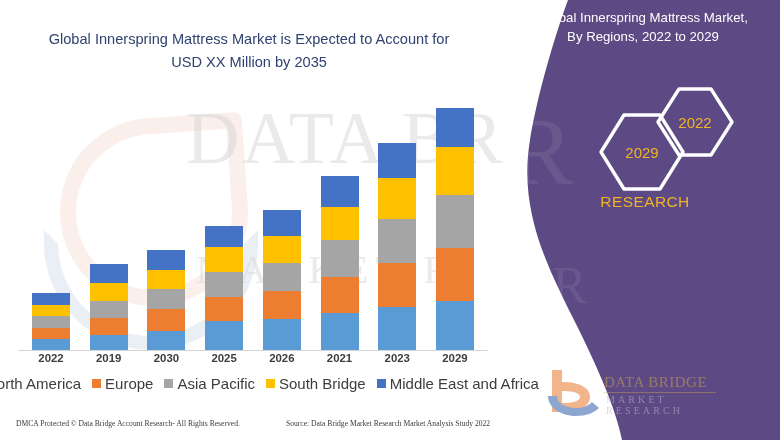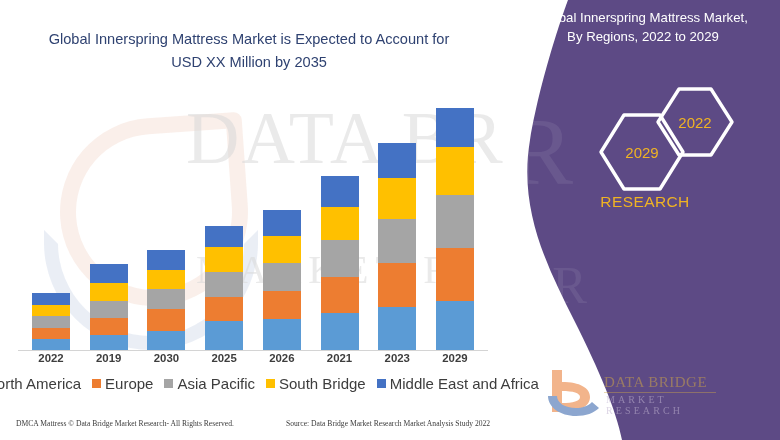--- a/index.html
+++ b/index.html
@@ -384,16 +384,16 @@
       <div class="legend-item">
         <span class="swatch" style="background: rgb(255, 192, 0);"></span>
         <span class="legend-label">South Bridge</span>
       </div>
       <div class="legend-item">
         <span class="swatch" style="background: rgb(68, 114, 196);"></span>
         <span class="legend-label">Middle East and Africa</span>
       </div>
     </div>
 
-  <div class="footer-left">DMCA Mattress © Data Bridge Market Research- All Rights Reserved.</div>
+  <div class="footer-left">DMCA Protected © Data Bridge Account Research- All Rights Reserved.</div>
   <div class="footer-right">Source: Data Bridge Market Research Market Analysis Study 2022</div>
 
 </div>
 
 </body></html>

